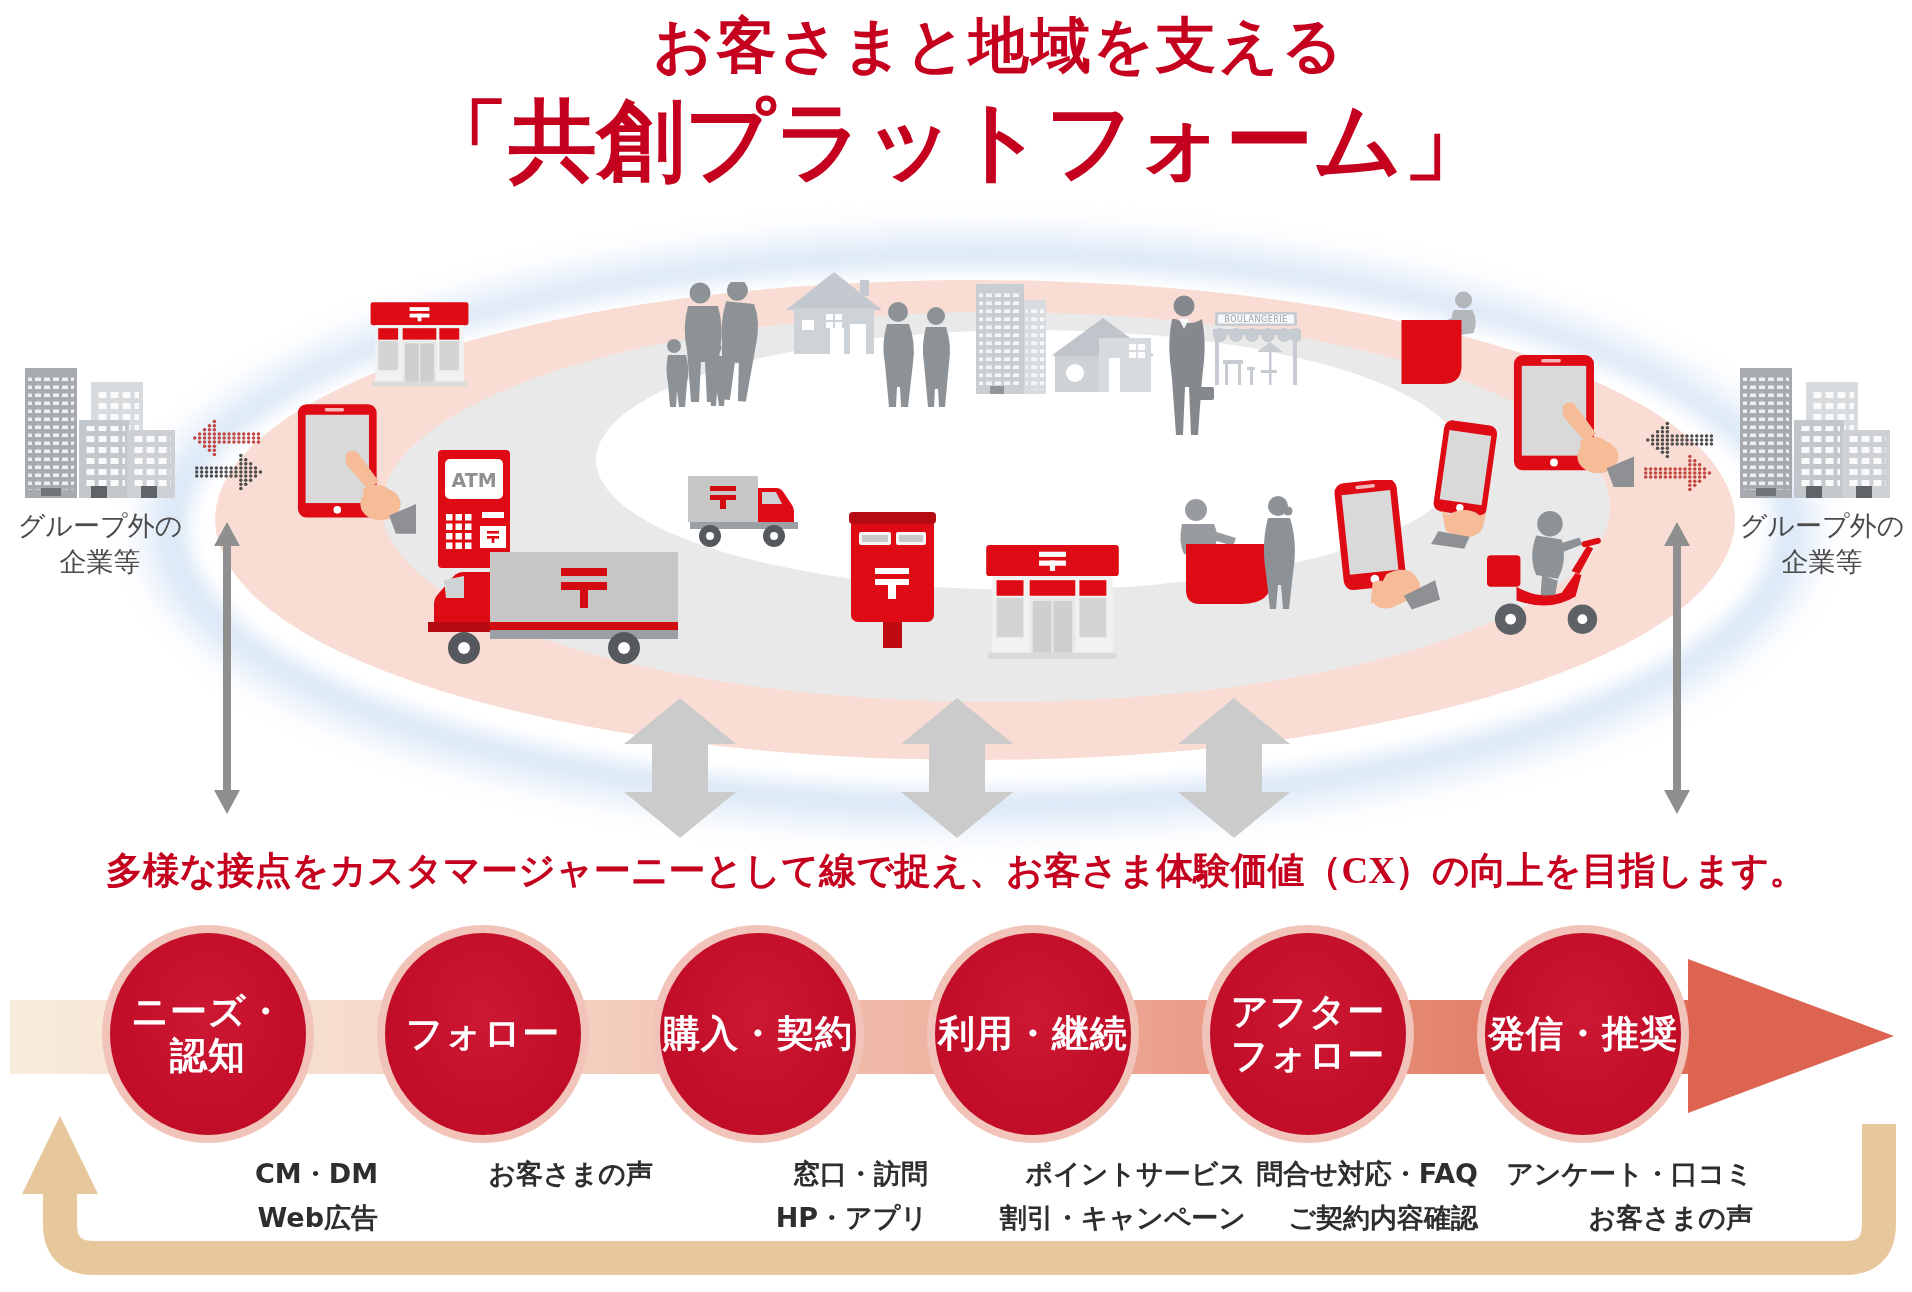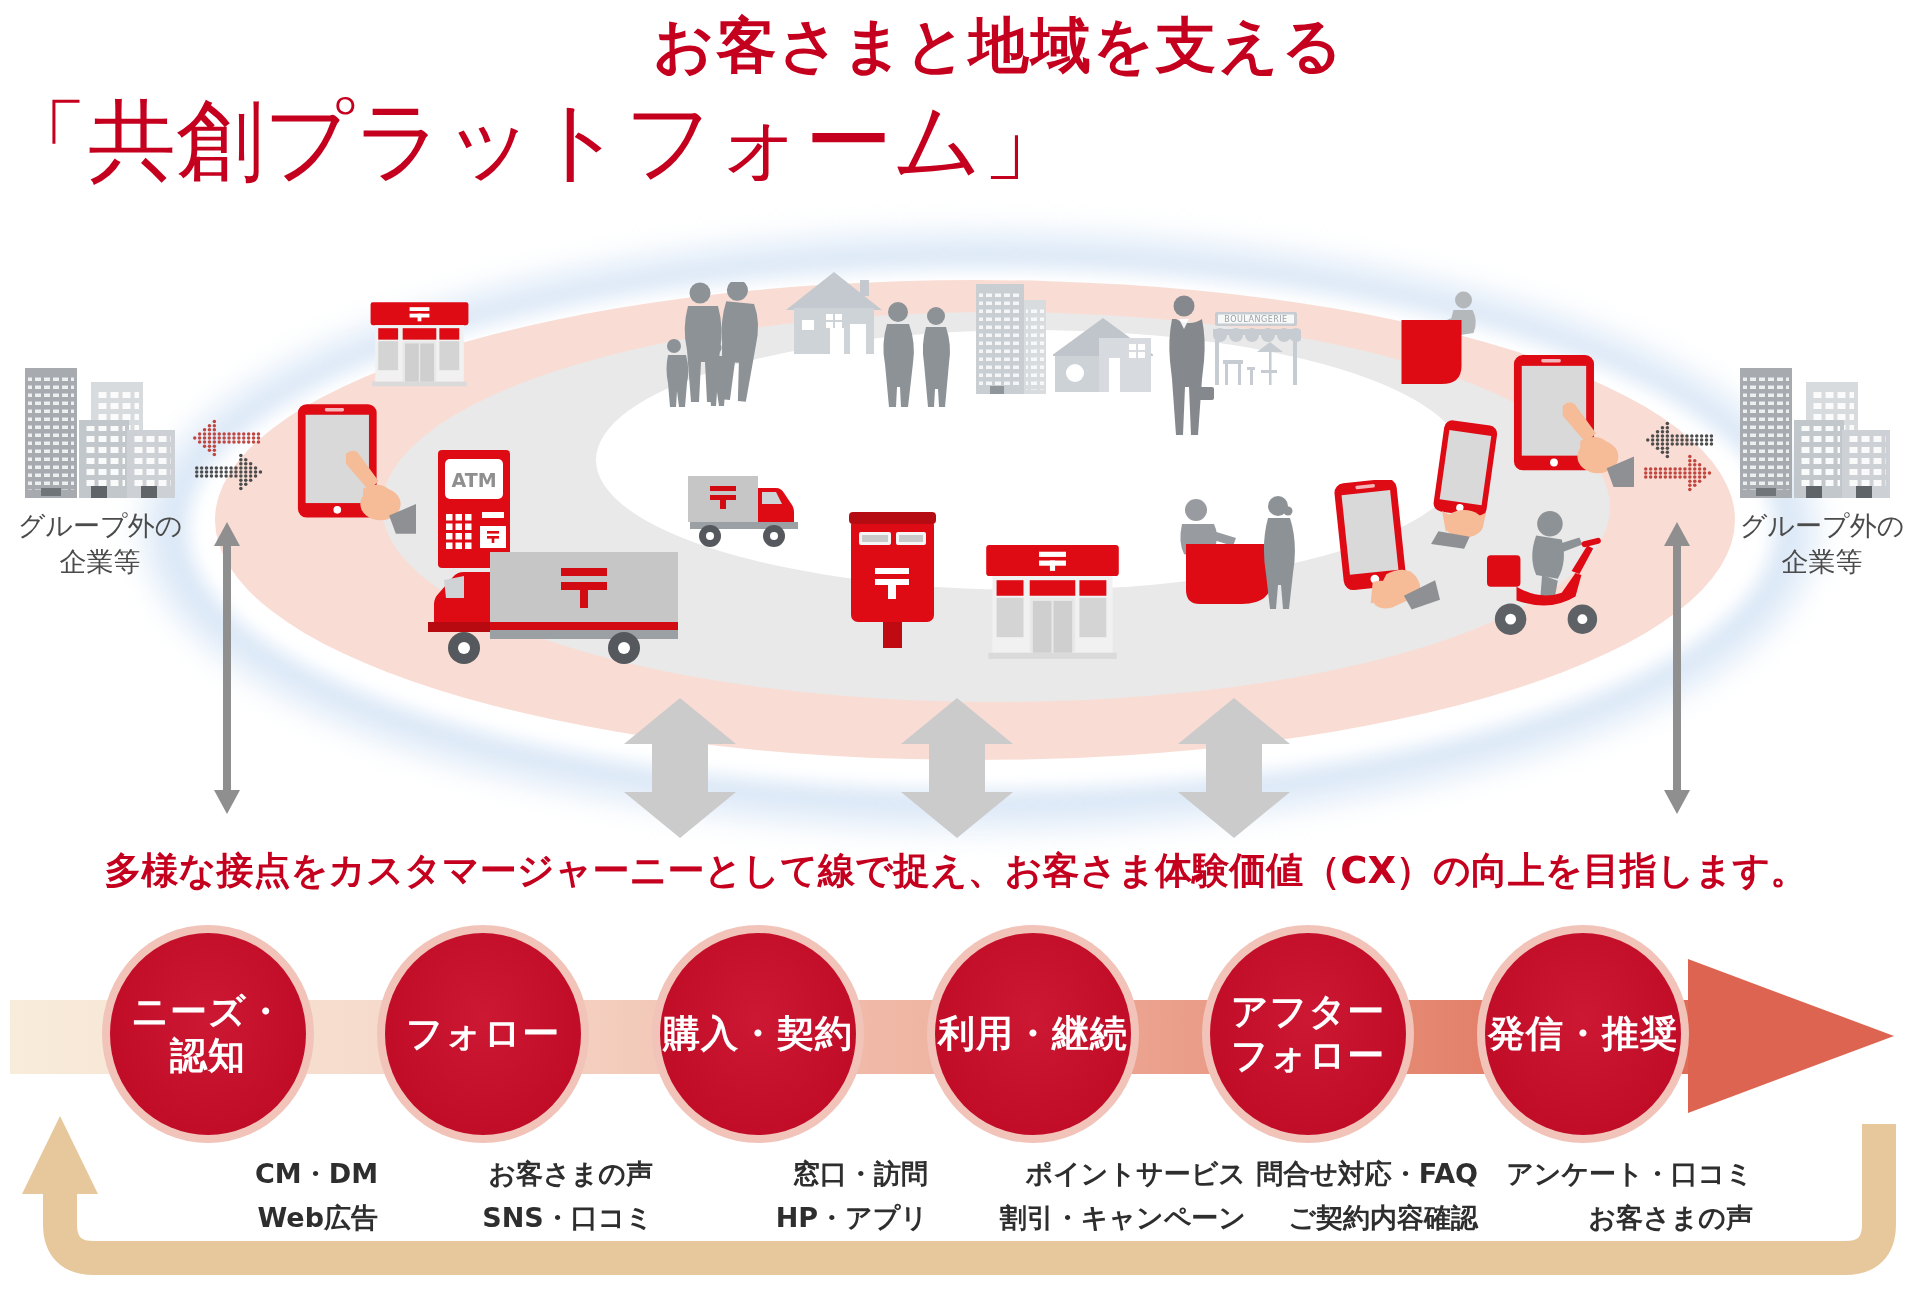--- a/index.html
+++ b/index.html
@@ -1,37 +1,37 @@
 <!DOCTYPE html>
 <html><head>
 <meta charset="utf-8">
 <style>
   html,body{margin:0;padding:0;background:#fff;}
   .stage{position:relative;width:1912px;height:1292px;background:#fff;overflow:hidden;
          font-family:"DejaVu Sans","Liberation Sans",sans-serif;}
   
   .t1{position:absolute;top:6px;left:0;width:100%;text-align:center;
       font-size:60px;font-weight:bold;color:#c5001f;letter-spacing:2px;padding-left:43px;}
-  .t2{position:absolute;top:82px;left:0;width:100%;
-      font-size:88px;font-weight:normal;color:#c5001f;letter-spacing:0px;}
+  .t2{position:absolute;top:82px;left:0;width:100%;text-align:center;
+      font-size:88px;font-weight:bold;color:#c5001f;letter-spacing:0px;}
   
   .el{position:absolute;border-radius:50%;}
   .el-halo {left:145px;top:235px;width:1670px;height:592px;background:#dbe8f7;filter:blur(16px);}
   .el-whitering{left:188px;top:268px;width:1586px;height:522px;background:#ffffff;filter:blur(9px);}
   .el-pink {left:215px;top:280px;width:1520px;height:480px;background:#f9ddd4;}
   .el-gray {left:382px;top:312px;width:1228px;height:390px;background:#e9e9e9;}
   .el-core {left:596px;top:330px;width:868px;height:260px;background:#ffffff;}
   .icon{position:absolute;}
   
   .outlabel{position:absolute;text-align:center;font-size:27px;line-height:1.35;
             color:#4b4b4b;font-weight:500;}
   .outlabel span{display:block;}
   
   .cx{position:absolute;top:846px;left:0;width:100%;text-align:center;
-      font-size:37px;font-weight:bold;color:#c5001f;letter-spacing:0px;}
+      font-size:37px;font-weight:bold;color:#c5001f;letter-spacing:0px;font-family:Liberation Serif, serif;}
   
   .band{position:absolute;left:10px;top:1000px;width:1685px;height:74px;
         background:linear-gradient(90deg,#f8ecdb 0%,#f5d6c7 28%,#eeae9b 60%,#e58a74 82%,#de6b55 100%);}
   .jcircle{position:absolute;top:925px;width:212px;height:218px;border-radius:50%;
            background:#f2c3b9;display:flex;align-items:center;justify-content:center;}
   .jcore{width:196px;height:202px;border-radius:50%;
          background:radial-gradient(ellipse at 50% 42%,#cd1834 0%,#c10c27 75%);
          display:flex;flex-direction:column;align-items:center;justify-content:center;}
   .jcore span{display:block;color:#fff;font-size:37px;font-weight:bold;
               line-height:1.18;letter-spacing:1px;text-align:center;}
@@ -673,21 +673,20 @@
           <span></span>
         </div>
     </div>
 
     <div class="jsub" style="left:38px">
       <span>CM・DM</span>
         <span>Web広告</span>
     </div>
     <div class="jsub" style="left:313px">
       <span>お客さまの声</span>
-        <span>SNS・口コミ</span>
     </div>
     <div class="jsub" style="left:588px">
       <span>窓口・訪問</span>
         <span>HP・アプリ</span>
     </div>
     <div class="jsub" style="left:906px">
       <span>ポイントサービス</span>
         <span>割引・キャンペーン</span>
     </div>
     <div class="jsub" style="left:1138px">

